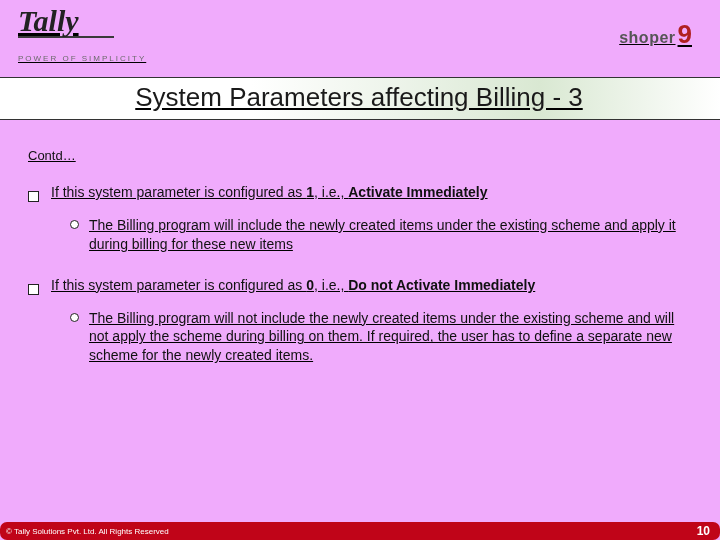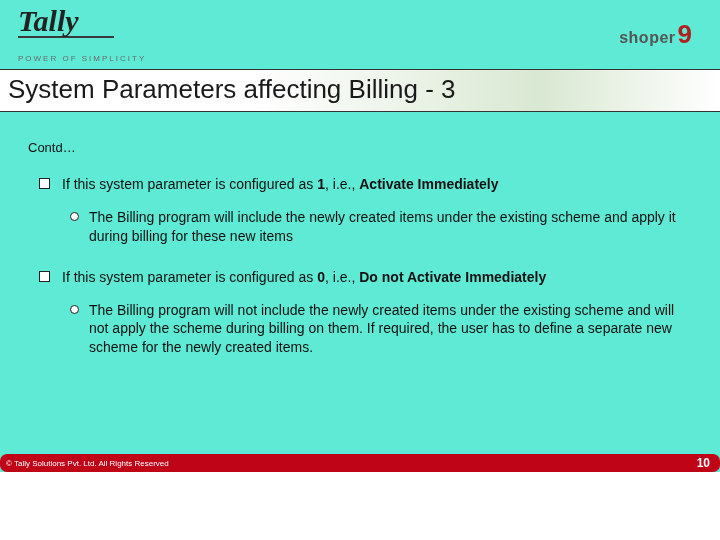--- a/index.html
+++ b/index.html
@@ -1,30 +1,30 @@
 <!DOCTYPE html>
 <html><head>
 <meta charset="utf-8">
 <style>
   * { margin: 0; padding: 0; box-sizing: border-box; }
   html, body { width: 720px; height: 540px; font-family: Verdana, Arial, sans-serif; background: #fff; overflow: hidden; }
-  .slide { position: relative; width: 720px; height: 472px; background: #5eead4; }
+  .slide { position: relative; width: 720px; height: 540px; background: #f0abfc; text-decoration: underline; }
   .header { display: flex; justify-content: space-between; align-items: center; padding: 6px 28px 2px 18px; }
   .tally-block { display: flex; flex-direction: column; align-items: flex-start; }
   .tally-logo { font-family: "Brush Script MT", cursive; font-size: 30px; font-style: italic; font-weight: bold; color: #222; line-height: 1; position: relative; }
   .tally-underline { width: 96px; height: 0; border-top: 2px solid #3a3a3a; margin-top: 0px; }
   .tally-tag { font-size: 8px; letter-spacing: 2px; color: #6a6a6a; margin-top: 16px; font-family: Arial, sans-serif; }
   .shoper-block { display: flex; align-items: baseline; }
   .shoper-text { font-family: Arial, sans-serif; font-weight: bold; font-size: 16px; color: #555; letter-spacing: 0.5px; }
   .shoper-nine { font-family: Arial, sans-serif; font-weight: bold; font-size: 26px; color: #b02020; margin-left: 2px; }
-  .title-bar { margin-top: 4px; padding: 4px 10px 6px 8px; border-top: 1px solid #333; border-bottom: 1px solid #333; background: linear-gradient(to right, #ffffff 0%, #ffffff 35%, #edf4ea 55%, #d9e8d2 75%, #ffffff 100%); }
+  .title-bar { margin-top: 12px; padding: 4px 10px 6px 8px; border-top: 1px solid #333; border-bottom: 1px solid #333; background: linear-gradient(to right, #ffffff 0%, #ffffff 35%, #edf4ea 55%, #d9e8d2 75%, #ffffff 100%); text-align: center; }
   .title-text { font-size: 26px; color: #1a1a1a; font-family: Verdana, Arial, sans-serif; }
   .content { padding: 28px 28px 0 28px; font-size: 14px; color: #111; }
   .contd { font-size: 13px; margin-bottom: 20px; }
-  .bullet-row { display: flex; align-items: flex-start; margin-bottom: 14px; margin-left: 11px; }
+  .bullet-row { display: flex; align-items: flex-end; margin-bottom: 14px; }
   .square { width: 11px; height: 11px; border: 1.5px solid #222; background: #fff; flex: 0 0 auto; margin-top: 3px; margin-right: 12px; }
   .bullet-text { flex: 1; line-height: 1.35; }
   .sub-row { display: flex; align-items: flex-start; margin: 4px 0 22px 42px; }
   .circ { width: 9px; height: 9px; border: 1.4px solid #222; border-radius: 50%; background: #fff; flex: 0 0 auto; margin-top: 4px; margin-right: 10px; }
   .sub-text { flex: 1; line-height: 1.35; font-size: 14px; }
   .footer { position: absolute; left: 0; bottom: 0; width: 720px; height: 18px; background: #c00418; display: flex; align-items: center; justify-content: space-between; padding: 0 10px 0 6px; border-radius: 7px; }
   .footer-left { color: #fff; font-size: 8px; font-family: Arial, sans-serif; }
   .footer-right { color: #fff; font-size: 12px; font-weight: bold; font-family: Arial, sans-serif; text-align: center; }
   b { font-weight: bold; }
 </style>

